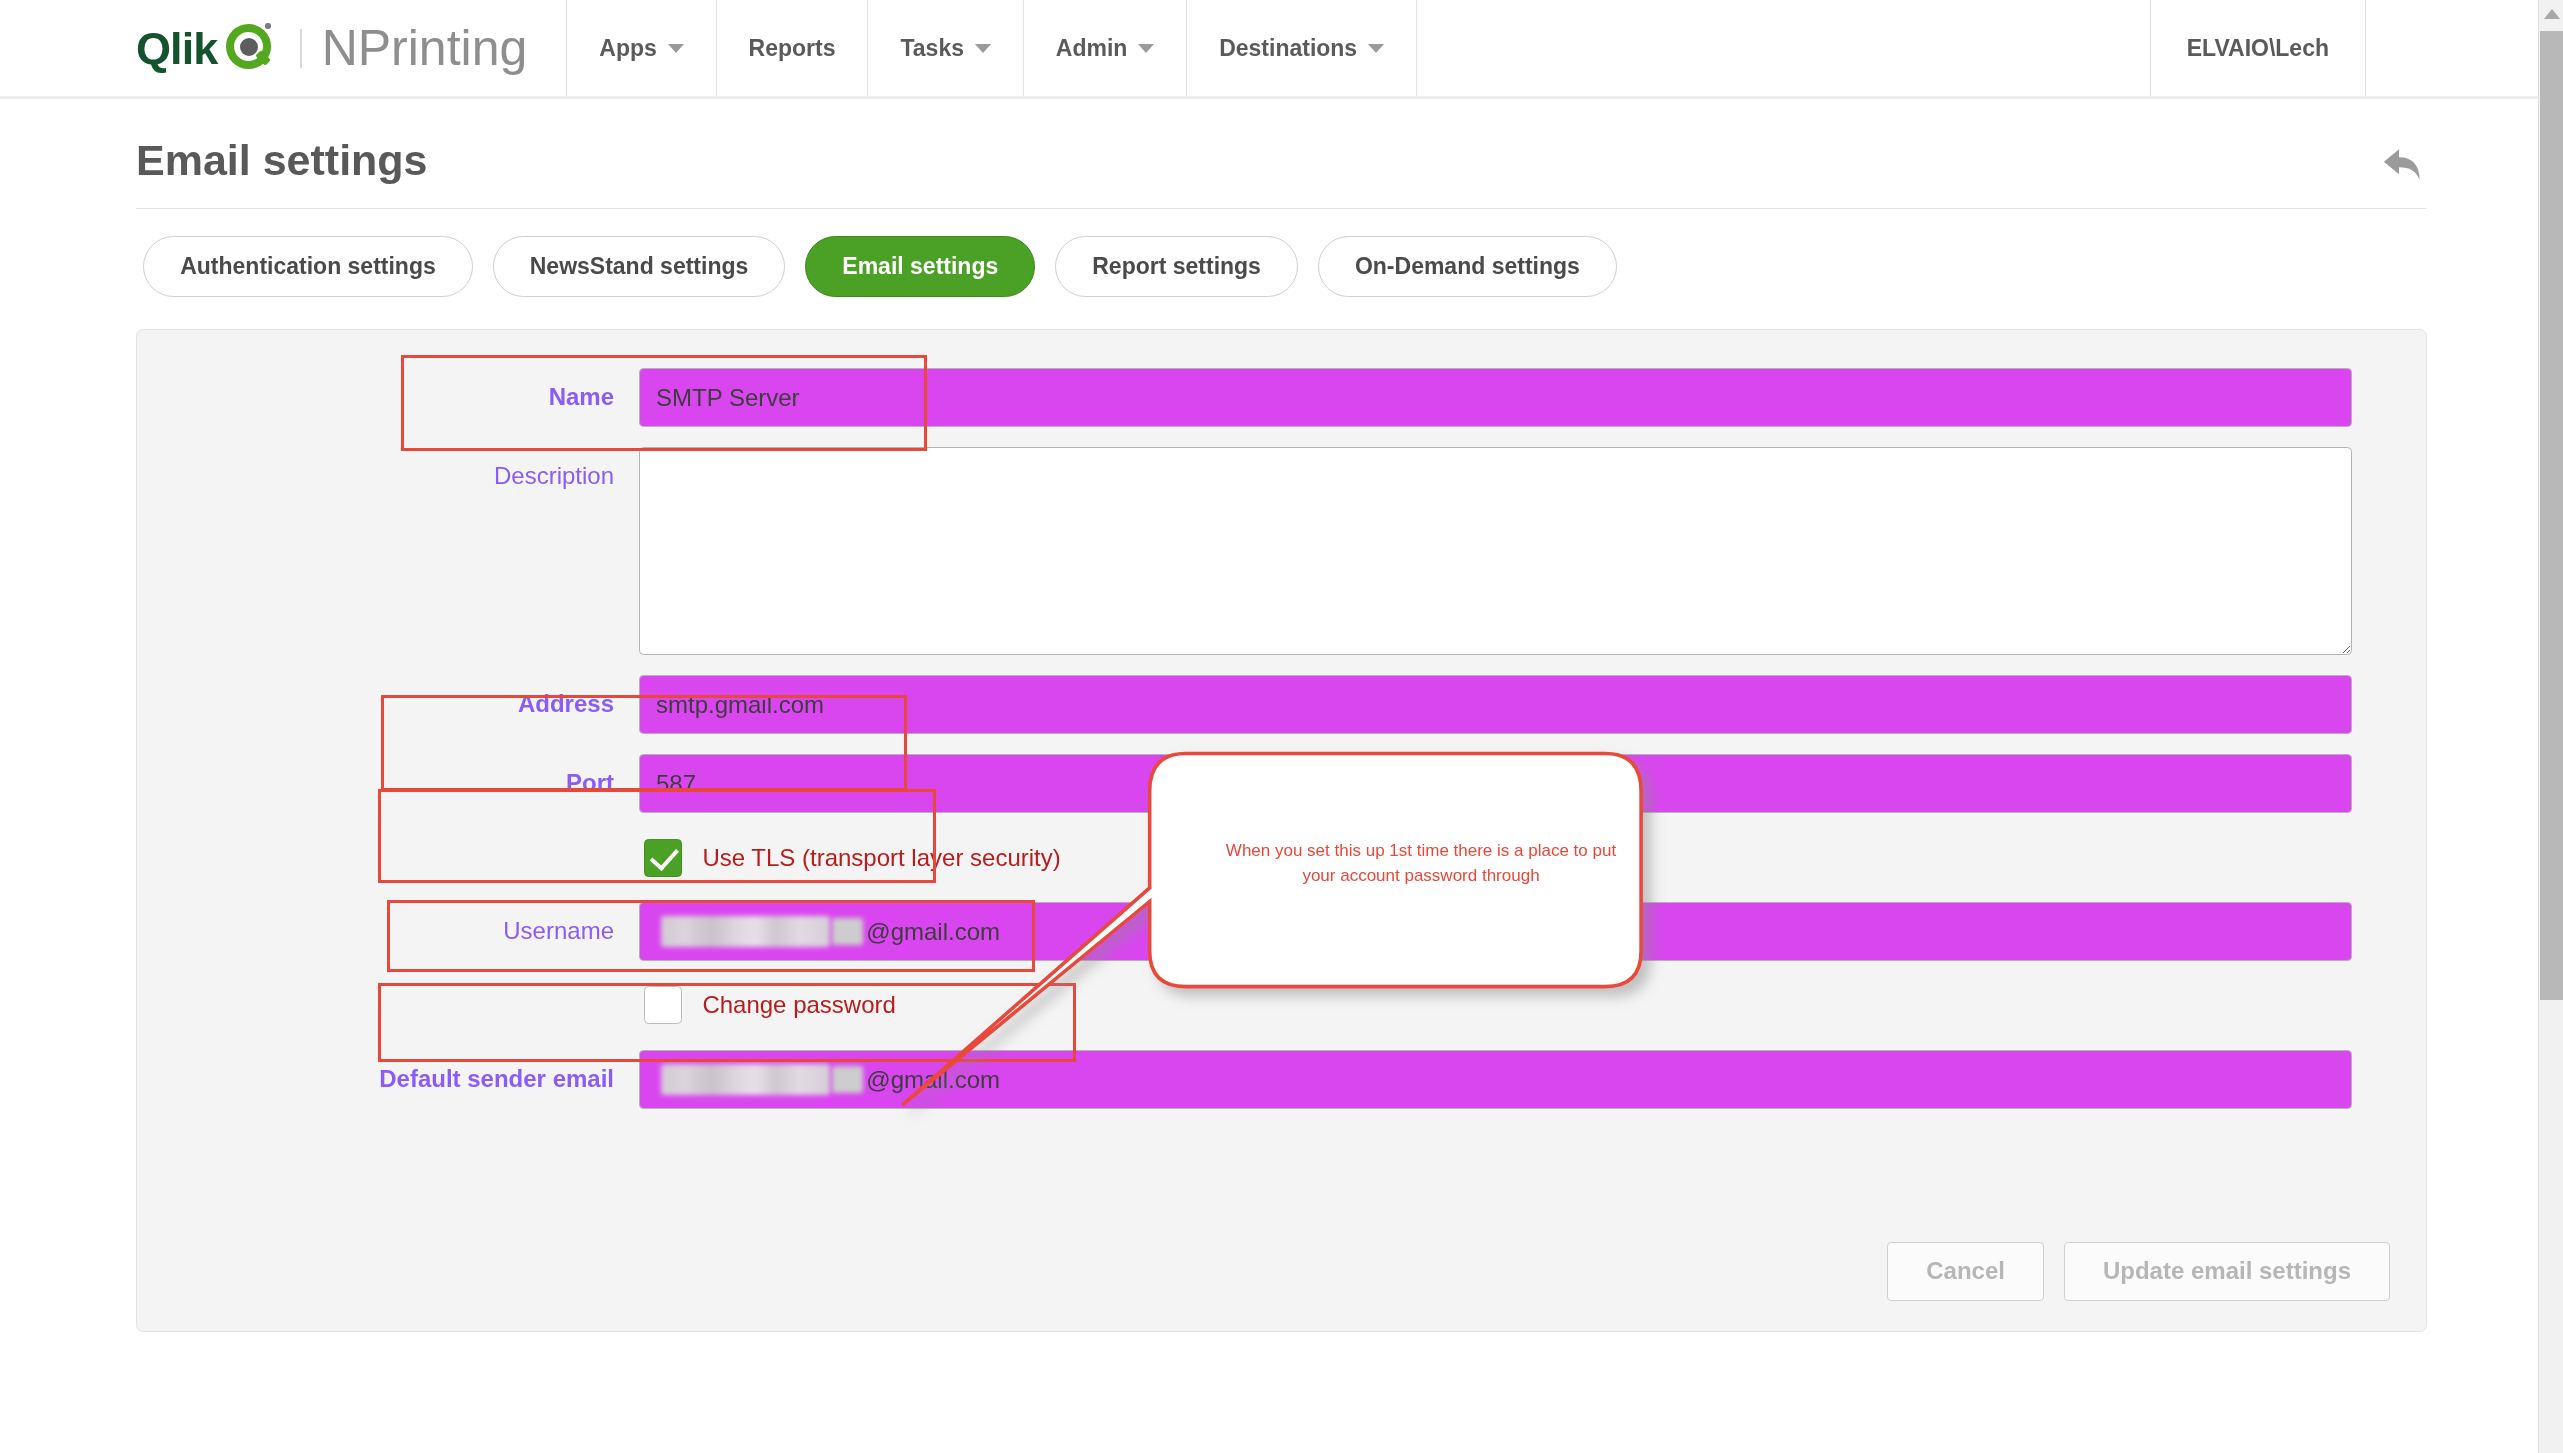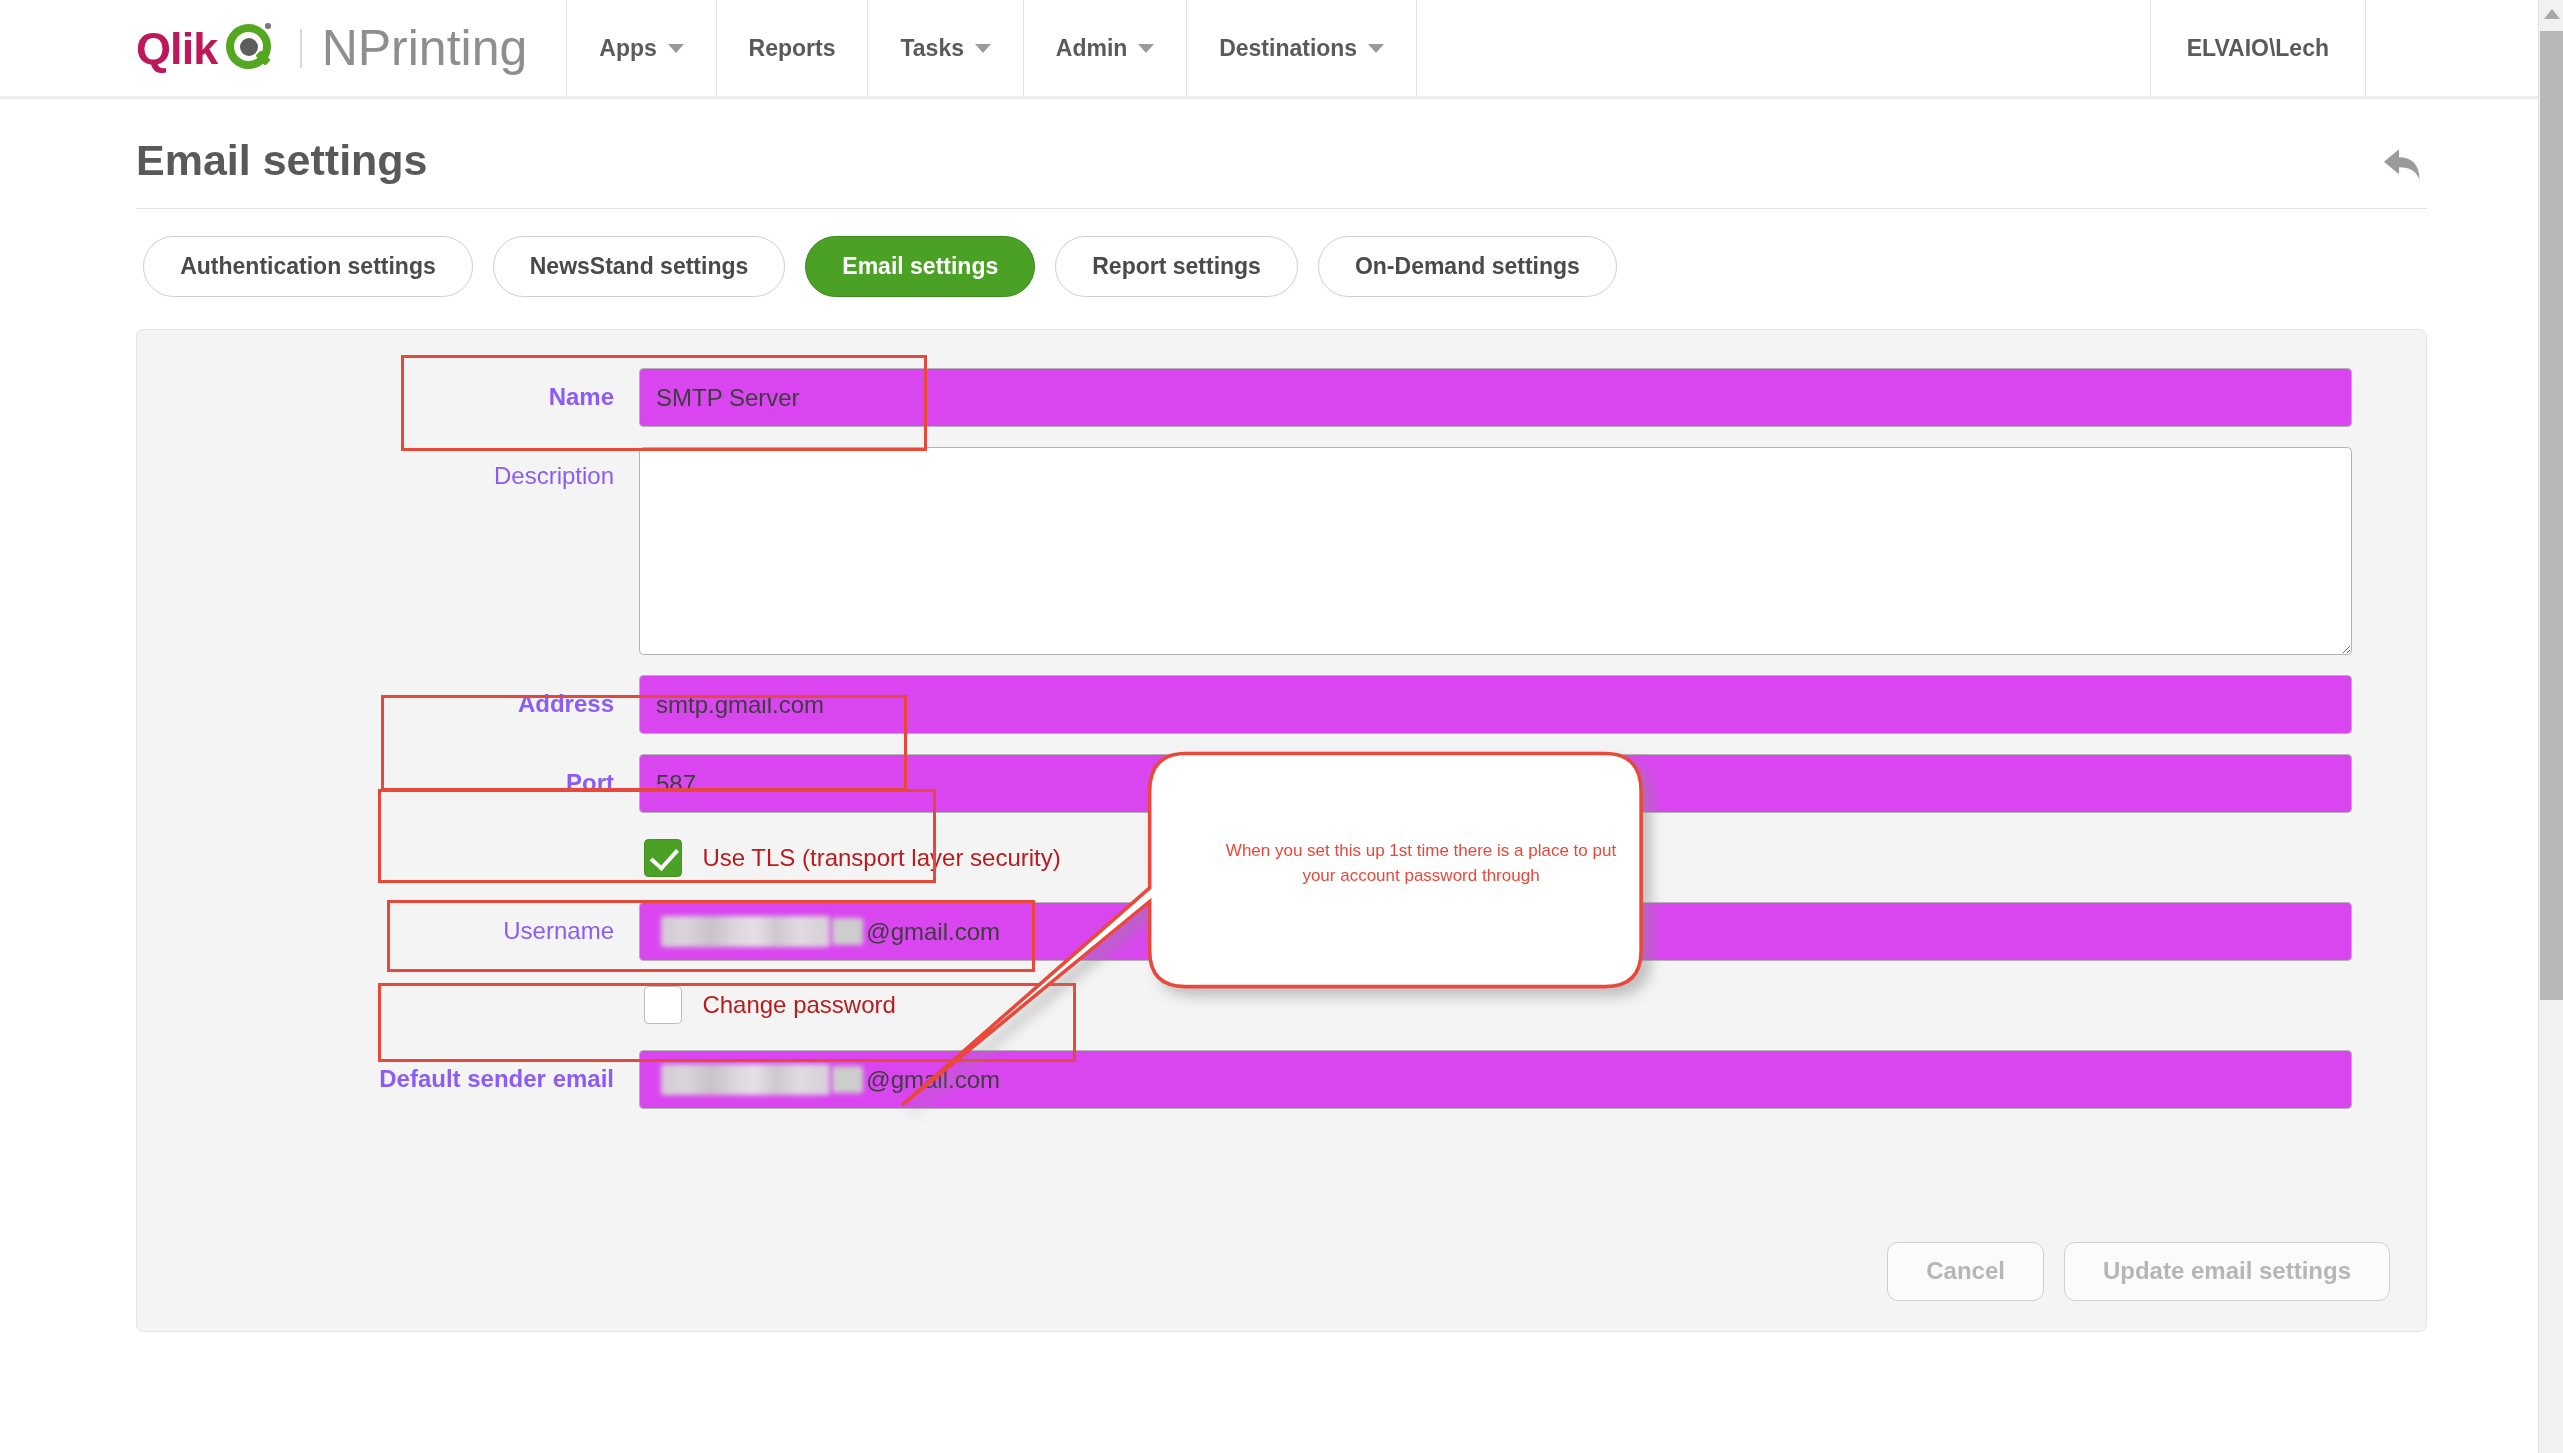--- a/index.html
+++ b/index.html
@@ -23,21 +23,21 @@
   }
   .nav-logo {
     display: flex;
     align-items: center;
     padding: 0 39px 0 136px;
     border-right: 0.9px solid #e3e3e3;
   }
   .logo-qlik {
     font-size: 45px;
     font-weight: bold;
-    color: #be185d;
+    color: #14532d;
     letter-spacing: -0.9px;
     line-height: 1;
   }
   .logo-mark {
     position: relative;
     width: 48px; height: 48px;
     margin: 0 5.4px 0 9px;
   }
   .logo-mark .ring {
     position: absolute; left: 0; top: 0;
@@ -243,21 +243,21 @@
   .panel-actions {
     position: absolute;
     right: 36px;
     bottom: 30.5px;
     display: flex;
     gap: 20px;
   }
   .btn {
     border: 0.9px solid #cfcfcf;
     background: #fbfbfb;
-    border-radius: 11px;
+    border-radius: 4px;
     color: #b6b6b6;
     font-family: "Liberation Sans", sans-serif;
     font-size: 24px;
     font-weight: bold;
     padding: 14.3px 38px;
     cursor: default;
     white-space: nowrap;
   }
 
   

